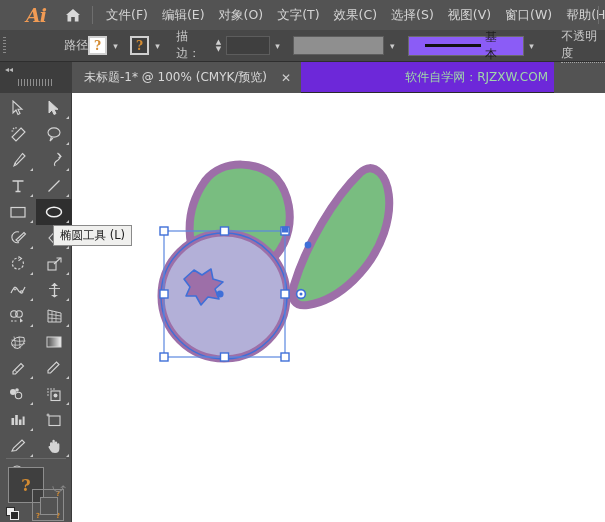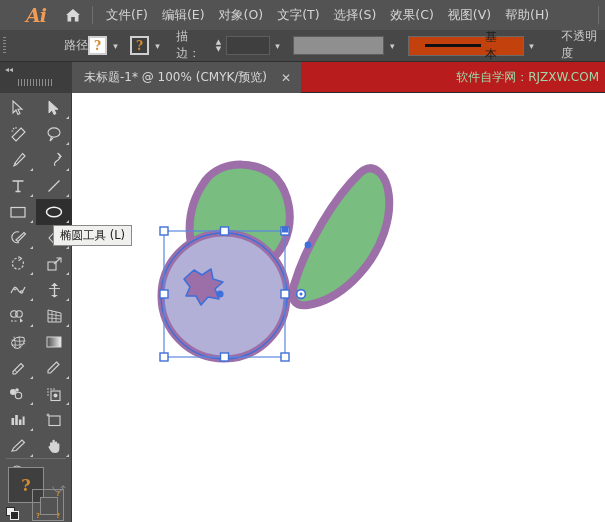--- a/index.html
+++ b/index.html
@@ -77,31 +77,31 @@
   }
   .field-dark {
     height: 19px; background: #3f3f3f; border: 1px solid #5d5d5d;
     margin-left: 2px;
   }
   .field-grey {
     height: 19px; background: #8f8f8f; border: 1px solid #5d5d5d;
     margin-left: 8px;
   }
   .profile-box {
-    height: 20px; background: #c2410c; border: 1px solid #6a6a6a;
+    height: 20px; background: #8b5cf6; border: 1px solid #6a6a6a;
     margin-left: 8px; display: flex; align-items: center;
     padding: 0 16px; gap: 4px;
   }
   .profile-line { width: 62px; height: 3px; background: #111; }
   .profile-text { font-size: 12px; color: #1d1d1d; }
 
   
   .tabbar {
-    position: absolute; left: 0; top: 62px; width: 605px; height: 31px;
-    background: #b91c1c; border-bottom: 1px solid #2a2a2a;
+    position: absolute; left: 0; top: 62px; width: 554px; height: 31px;
+    background: #6d28d9; border-bottom: 1px solid #2a2a2a;
   }
   .tab {
     position: absolute; left: 72px; top: 0; height: 31px;
     background: #535353; display: flex; align-items: center;
     padding: 0 10px 0 12px; gap: 14px;
   }
   .tab-title { color: #d8d8d8; font-size: 12px; white-space: nowrap; }
   .tab-close { color: #cfcfcf; font-size: 12px; line-height: 1; }
   .watermark {
     position: absolute; right: 6px; top: 0; height: 31px;
@@ -192,23 +192,24 @@
     <div class="home-btn">
       <svg width="18" height="18" viewBox="0 0 18 18">
         <path d="M2 9 L9 3 L16 9 L14.5 9 L14.5 15.5 L10.8 15.5 L10.8 11 L7.2 11 L7.2 15.5 L3.5 15.5 L3.5 9 Z" fill="#d9d9d9"></path>
       </svg>
     </div>
     <div class="menu-div"></div>
     <div class="menu-item">文件(F)</div>
     <div class="menu-item">编辑(E)</div>
     <div class="menu-item">对象(O)</div>
     <div class="menu-item">文字(T)</div>
+    <div class="menu-item">效果(C)</div>
     <div class="menu-item">选择(S)</div>
-    <div class="menu-item">效果(C)</div>
     <div class="menu-item">视图(V)</div>
+    <div class="menu-item">窗口(W)</div>
     <div class="menu-item">帮助(H)</div>
     <div class="menu-right-div"></div>
     <div class="menu-right-box"></div>
   </div>
 
   <div class="controlbar">
     <div class="grip">
         <i></i>
       </div>
     <div class="cb-label" style="margin-left:8px;width:78px;text-align:right;">路径</div>

